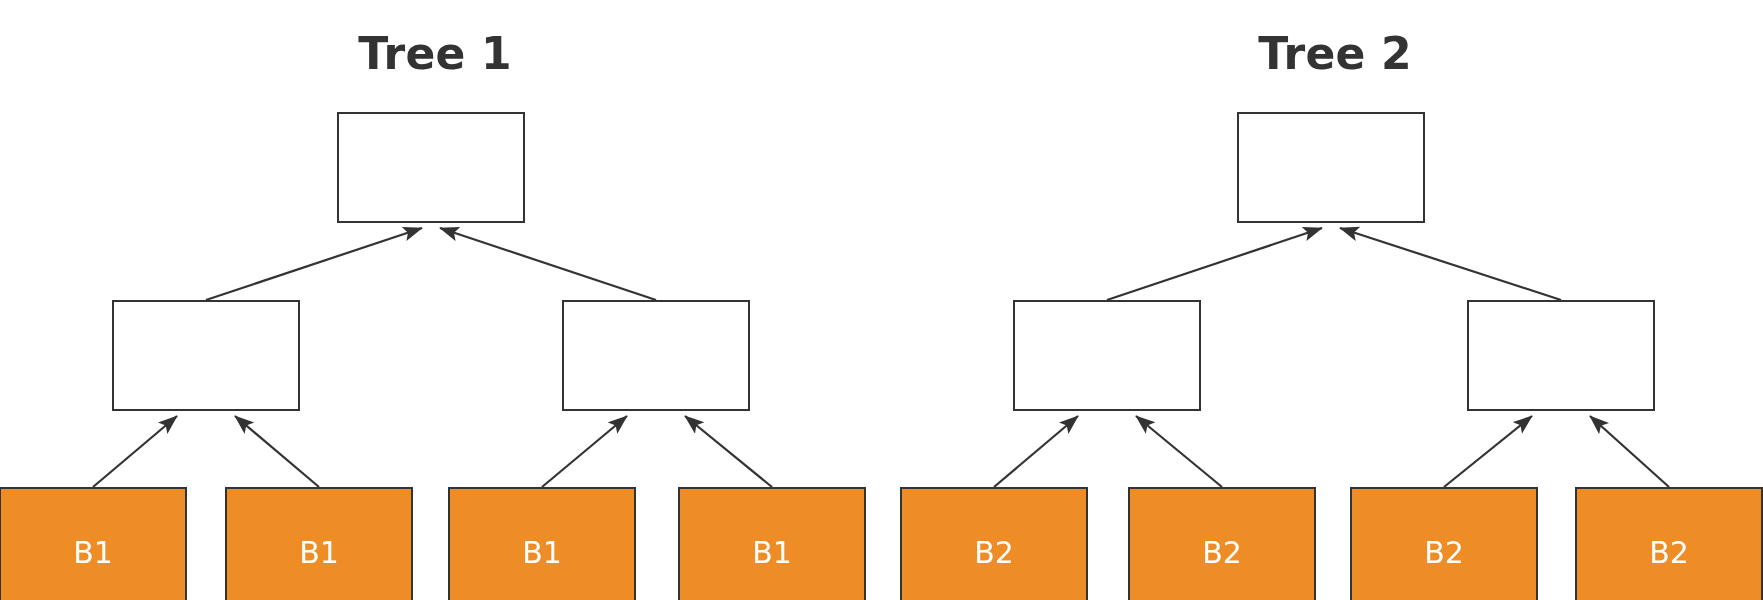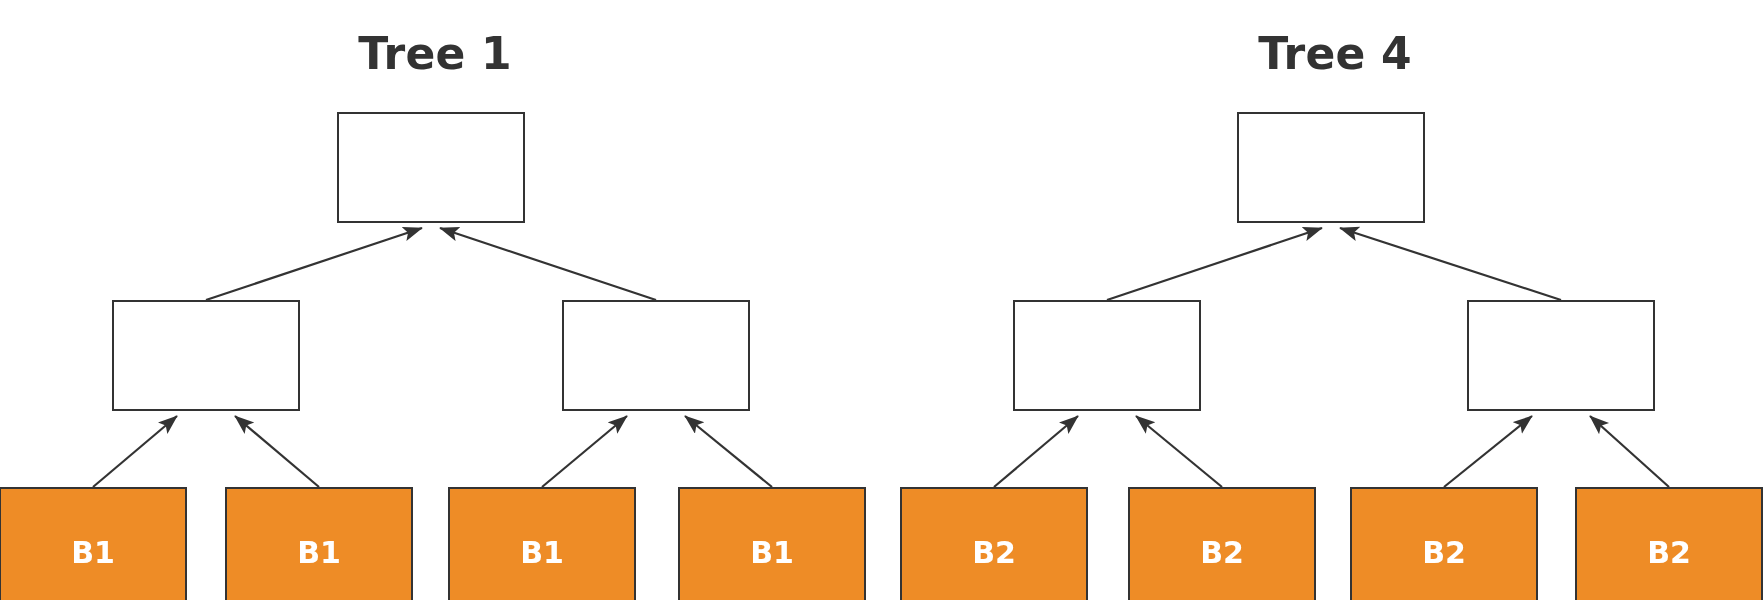--- a/index.html
+++ b/index.html
@@ -46,21 +46,21 @@
     background: #ffffff;
     border: 2.5px solid #333333;
   }
   .node-leaf {
     background: #ee8c26;
     border: 2.5px solid #333333;
   }
   .leaf-label {
     color: #ffffff;
     font-size: 30px;
-    font-weight: bold;
+    font-weight: normal;
     line-height: 1;
     user-select: none;
     text-align: center;
   }
 </style>
 </head>
 <body>
 
 <div id="canvas" style="width: 1763px; height: 600px; background: rgb(255, 255, 255);">
 
@@ -81,21 +81,21 @@
         <line x1="1561" y1="300" x2="1340" y2="228" stroke="#333333" stroke-width="2.2" marker-end="url(#arrowhead)"></line>
         <line x1="994" y1="487" x2="1078" y2="416" stroke="#333333" stroke-width="2.2" marker-end="url(#arrowhead)"></line>
         <line x1="1222" y1="487" x2="1136" y2="416" stroke="#333333" stroke-width="2.2" marker-end="url(#arrowhead)"></line>
         <line x1="1444" y1="487" x2="1532" y2="416" stroke="#333333" stroke-width="2.2" marker-end="url(#arrowhead)"></line>
         <line x1="1669" y1="487" x2="1590" y2="416" stroke="#333333" stroke-width="2.2" marker-end="url(#arrowhead)"></line>
       </g>
   </svg>
 
   <div id="titles-layer">
       <div class="tree-title" style="left: 435px; top: 28px; color: rgb(51, 51, 51);">Tree 1</div>
-      <div class="tree-title" style="left: 1335px; top: 28px; color: rgb(51, 51, 51);">Tree 4</div>
+      <div class="tree-title" style="left: 1335px; top: 28px; color: rgb(51, 51, 51);">Tree 2</div>
     </div>
   <div id="nodes-layer">
       <div class="node node-internal" style="left: 337px; top: 112px; width: 188px; height: 111px; border-color: rgb(51, 51, 51); background: rgb(255, 255, 255);"></div>
       <div class="node node-internal" style="left: 112px; top: 300px; width: 188px; height: 111px; border-color: rgb(51, 51, 51); background: rgb(255, 255, 255);"></div>
       <div class="node node-internal" style="left: 562px; top: 300px; width: 188px; height: 111px; border-color: rgb(51, 51, 51); background: rgb(255, 255, 255);"></div>
       <div class="node node-leaf" style="left: -1px; top: 487px; width: 188px; height: 131px; border-color: rgb(51, 51, 51); background: rgb(238, 140, 38);">
         <span class="leaf-label" style="color: rgb(255, 255, 255);">B1</span>
       </div>
       <div class="node node-leaf" style="left: 225px; top: 487px; width: 188px; height: 131px; border-color: rgb(51, 51, 51); background: rgb(238, 140, 38);">
         <span class="leaf-label" style="color: rgb(255, 255, 255);">B1</span>

